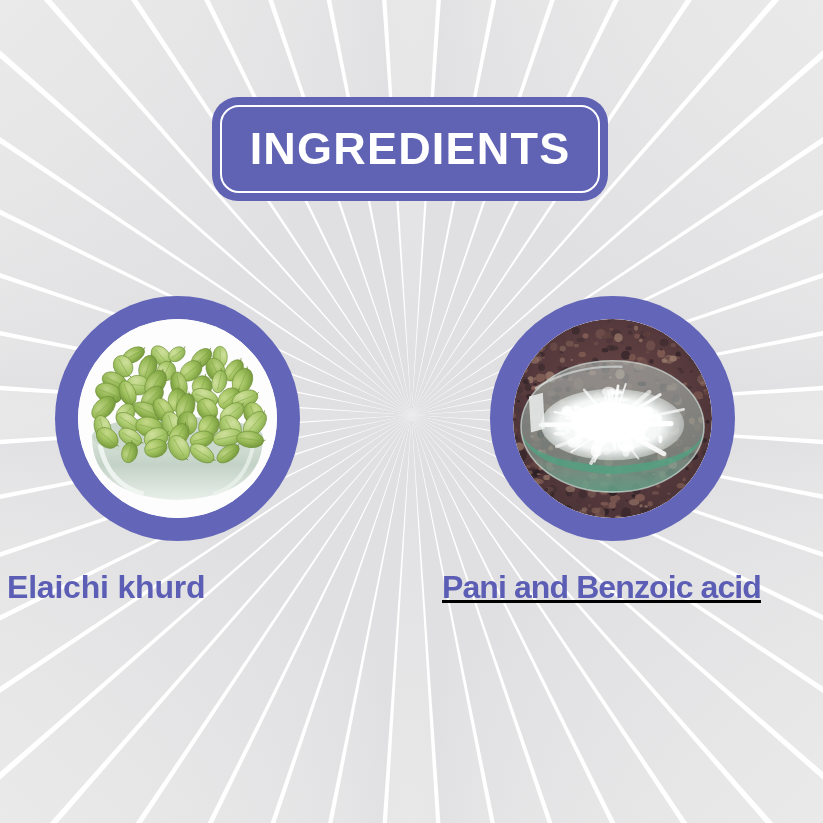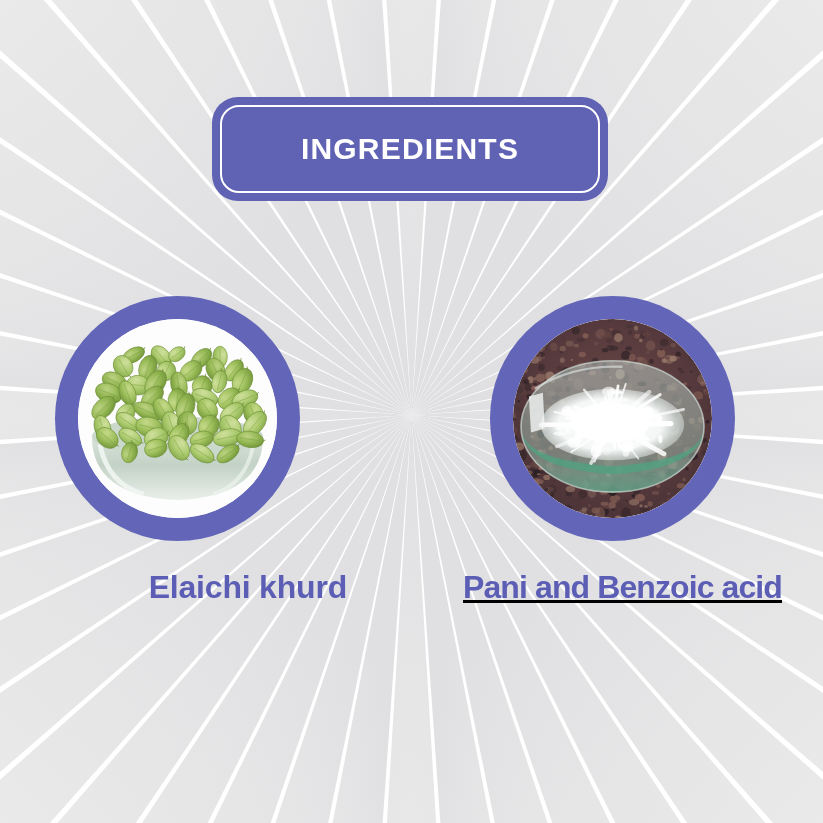--- a/index.html
+++ b/index.html
@@ -58,33 +58,33 @@
   #title-text {
     position: absolute;
     left: 0;
     top: 0;
     width: 100%;
     height: 100%;
     display: flex;
     align-items: center;
     justify-content: center;
     color: #ffffff;
-    font-size: 30px;
+    font-size: 45px;
     font-weight: bold;
     letter-spacing: 1.2px;
     font-family: "Liberation Sans", sans-serif;
     white-space: nowrap;
   }
 
   
   .ingredient-card {
     position: absolute;
     z-index: 2;
     width: 340px;
-    text-align: right;
+    text-align: left;
   }
   #ingredient-card-0 { left: 7px;   top: 296px; }
   #ingredient-card-1 { left: 442px; top: 296px; text-decoration: underline; }
 
   .ingredient-circle {
     position: relative;
     width: 245px;
     height: 245px;
     margin: 0 auto;
     border-radius: 50%;

